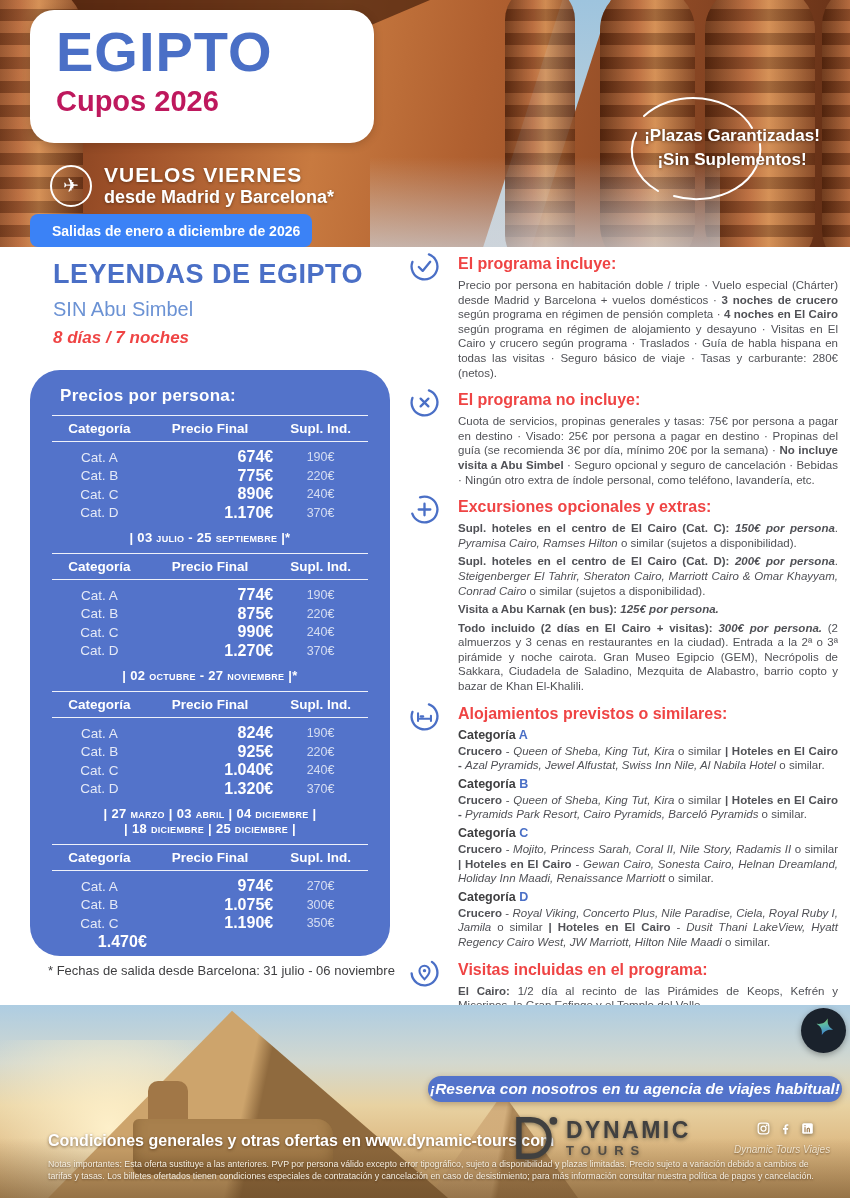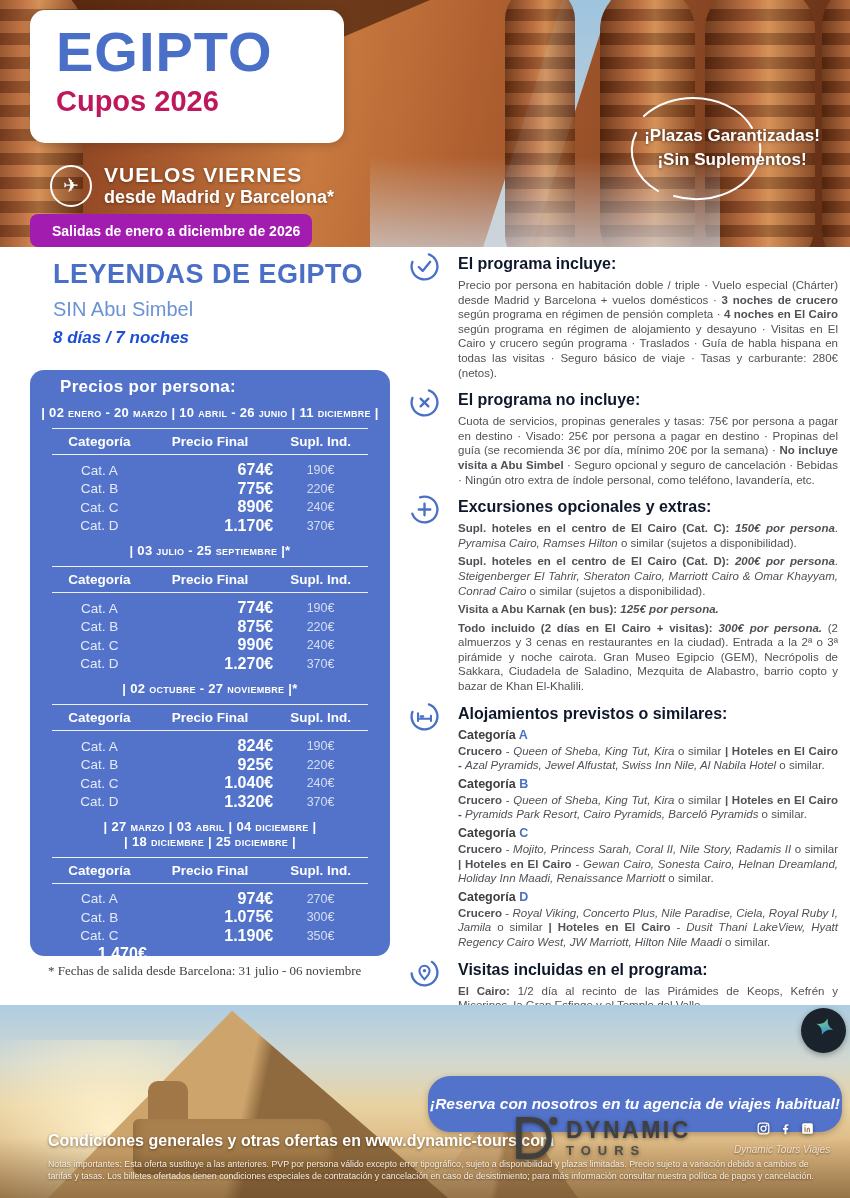--- a/index.html
+++ b/index.html
@@ -13,66 +13,66 @@
         background:linear-gradient(180deg,#9ec4de,#cdd6da);clip-path:polygon(42% 0,64% 0,28% 100%,6% 100%);}
   .hcol{position:absolute;top:-15px;height:285px;border-radius:45px;
         background:linear-gradient(90deg,#5e2a10,#b5663a 40%,#d08a50 58%,#7a3c1c);}
   .hcol:after{content:"";position:absolute;inset:0;border-radius:inherit;
         background:repeating-linear-gradient(180deg,rgba(46,20,6,.28) 0 12px,rgba(255,200,140,.12) 12px 24px);}
   .beam{position:absolute;left:0;top:0;width:430px;height:130px;background:#46200c;opacity:.7;
         clip-path:polygon(0 0,100% 0,68% 45%,0 95%);}
   .haze{position:absolute;left:370px;bottom:0;width:350px;height:90px;
         background:linear-gradient(180deg,rgba(208,214,220,0),rgba(205,211,219,.7));}
 
-  .tcard{position:absolute;left:30px;top:10px;width:314px;height:133px;background:#fff;
-         border-radius:15px;padding:14px 0 0 26px;box-sizing:border-box;box-shadow:0 2px 8px rgba(60,30,10,.25);}
+  .tcard{position:absolute;left:30px;top:10px;width:344px;height:133px;background:#fff;
+         border-radius:24px;padding:14px 0 0 26px;box-sizing:border-box;box-shadow:0 2px 8px rgba(60,30,10,.25);}
   .tcard .t1{font-size:56px;font-weight:bold;color:#4a6fc6;line-height:1;letter-spacing:1px;}
   .tcard .t2{font-size:29px;font-weight:bold;color:#be185d;margin-top:5px;}
 
   .ring{position:absolute;left:612px;top:90px;width:168px;height:126px;color:#fff;}
   .guar{position:absolute;left:600px;top:124px;width:200px;text-align:center;color:#fff;
         font-weight:bold;font-size:17px;line-height:1.42;text-shadow:0 1px 3px rgba(40,20,5,.45);padding-left:32px;}
 
   .vuelos{position:absolute;left:50px;top:163px;display:flex;align-items:center;gap:12px;color:#fff;}
   .plane-circle{width:38px;height:38px;border:2.5px solid #fff;border-radius:50%;flex:none;
         display:flex;align-items:center;justify-content:center;font-size:19px;transform:rotate(0deg);
         text-shadow:none;}
   .vuelos .l1{font-size:21px;font-weight:bold;letter-spacing:1px;line-height:1.15;text-shadow:0 1px 3px rgba(40,20,5,.45);}
   .vuelos .l2{font-size:18px;font-weight:bold;text-shadow:0 1px 3px rgba(40,20,5,.45);}
 
-  .salidas{position:absolute;left:30px;top:214px;width:282px;height:33px;background:#a21caf;
+  .salidas{position:absolute;left:30px;top:214px;width:282px;height:33px;background:#3b82f6;
         border-radius:8px;color:#fff;font-size:14px;font-weight:bold;display:flex;align-items:center;
         padding-left:22px;box-sizing:border-box;}
 
   
   .ptitle{position:absolute;left:53px;top:259px;font-size:27px;font-weight:bold;color:#4a6fc6;letter-spacing:.5px;}
   .psub{position:absolute;left:53px;top:298px;font-size:20px;color:#6b92d4;}
-  .pdur{position:absolute;left:53px;top:328px;font-size:17px;font-weight:bold;font-style:italic;color:#1d4ed8;}
+  .pdur{position:absolute;left:53px;top:328px;font-size:17px;font-weight:bold;font-style:italic;color:#ef4444;}
 
   .panel{position:absolute;left:30px;top:370px;width:360px;height:586px;background:#5373ca;
-         border-radius:14px;color:#fff;box-sizing:border-box;padding-top:7px;overflow:hidden;}
+         border-radius:30px;color:#fff;box-sizing:border-box;padding-top:16px;overflow:hidden;}
   .panel .ptitle2{margin-left:30px;font-size:17px;font-weight:bold;letter-spacing:.3px;}
   .ptable{margin-top:9px;}
   .period{text-align:center;font-weight:bold;font-size:13px;font-variant:small-caps;letter-spacing:.3px;line-height:1.15;}
   .phead{display:grid;grid-template-columns:30% 40% 30%;margin:7px 22px 0;padding:5px 0;
          border-top:1px solid rgba(255,255,255,.9);border-bottom:1px solid rgba(255,255,255,.9);
          font-size:13.5px;font-weight:bold;text-align:center;}
   .pbody{padding:6px 22px 0;}
   .prow{display:grid;grid-template-columns:30% 40% 30%;text-align:center;height:18.5px;align-items:center;}
   .cell-cat{font-size:13.5px;color:rgba(255,255,255,.85);}
   .cell-price{font-size:16px;font-weight:bold;text-align:right;}
   .cell-supl{font-size:12.5px;color:rgba(255,255,255,.75);}
-  .fnote{position:absolute;left:48px;top:963px;font-size:13px;color:#3f3f41;font-family:Liberation Serif, serif;}
+  .fnote{position:absolute;left:48px;top:963px;font-size:13px;color:#3f3f41;}
 
   
   .sections{position:absolute;left:414px;top:252px;width:424px;}
   .isec{position:relative;padding-left:30px;margin-bottom:8px;}
   .isec .sicon{position:absolute;left:-5px;top:-1px;width:31px;height:31px;color:#4a6fc6;}
   .isec .sicon svg{width:100%;height:100%;}
-  .isec h3{margin:0 0 5px;font-size:16px;font-weight:bold;color:#0f172a;padding:3px 0 0 14px;}
+  .isec h3{margin:0 0 5px;font-size:16px;font-weight:bold;color:#ef4444;padding:3px 0 0 14px;}
   .sbody{padding-left:14px;}
   .body-p{margin:0 0 4px;font-size:11.5px;line-height:1.27;color:#505156;text-align:justify;}
   .cat-label{font-size:12.5px;margin:1px 0 2px;color:#3f3f41;font-weight:bold;}
   .run-n{font-weight:normal;font-style:normal;}
   .run-b{font-weight:bold;}
   .run-i{font-style:italic;}
   .run-bi{font-weight:bold;font-style:italic;margin-top:44px;}
   .run-cat{font-weight:bold;color:#4a6fc6;}
 
   
@@ -83,21 +83,21 @@
   .pyr{position:absolute;left:48px;top:2px;width:400px;height:191px;
         background:linear-gradient(102deg,#cda46c 49%,#8f6a3e 53%);clip-path:polygon(46% 2%,100% 100%,0 100%);}
   .pyr2{position:absolute;left:428px;top:88px;width:150px;height:105px;opacity:.85;
         background:linear-gradient(100deg,#cfa977 48%,#a37c4d 52%);clip-path:polygon(50% 0,100% 100%,0 100%);}
   .sphx{position:absolute;left:133px;top:114px;width:200px;height:56px;background:#a8804d;
         border-radius:6px 16px 8px 8px;box-shadow:inset 0 -10px 14px rgba(90,60,25,.45);}
   .sphx-head{position:absolute;left:148px;top:76px;width:40px;height:46px;background:#a17747;border-radius:10px 10px 6px 6px;}
   .dune{position:absolute;left:0;bottom:0;width:850px;height:60px;
         background:linear-gradient(180deg,rgba(120,85,45,0),rgba(95,65,32,.5));}
 
-  .reserva{position:absolute;left:428px;top:1076px;width:414px;height:56px;background:#5373ca;
+  .reserva{position:absolute;left:428px;top:1076px;width:414px;height:26px;background:#5373ca;
         border-radius:22px;color:#fff;display:flex;align-items:center;justify-content:center;
         font-size:15.5px;font-weight:bold;font-style:italic;box-shadow:0 2px 6px rgba(60,30,10,.3);}
 
   .conds{position:absolute;left:48px;top:1132px;font-size:16px;font-weight:bold;color:#fff;
         text-shadow:0 1px 3px rgba(60,30,5,.6);}
   .legal{position:absolute;left:48px;top:1158px;width:772px;font-size:8.8px;color:#f5efe2;
         line-height:1.4;text-shadow:0 1px 2px rgba(60,30,5,.6);}
 
   .logo{position:absolute;left:506px;top:1110px;display:flex;align-items:center;gap:4px;color:#404040;
         filter:drop-shadow(0 1px 2px rgba(0,0,0,.45));}
@@ -162,23 +162,20 @@
   <div class="salidas">Salidas de enero a diciembre de 2026</div>
 
   <div class="ptitle">LEYENDAS DE EGIPTO</div>
   <div class="psub">SIN Abu Simbel</div>
   <div class="pdur">8 días / 7 noches</div>
 
   <div class="panel">
     <div class="ptitle2">Precios por persona:</div>
     <div>
         <div class="ptable">
-          <div class="period">
-            <div>| 02 enero - 20 marzo | 10 abril - 26 junio | 11 diciembre |</div>
-          </div>
           <div class="phead">
             <div>Categoría</div>
             <div>Precio Final</div>
             <div>Supl. Ind.</div>
           </div>
           <div class="pbody">
             <div class="prow">
               <div class="cell-cat">Cat. A</div>
               <div class="cell-price">674€</div>
               <div class="cell-supl">190€</div>

